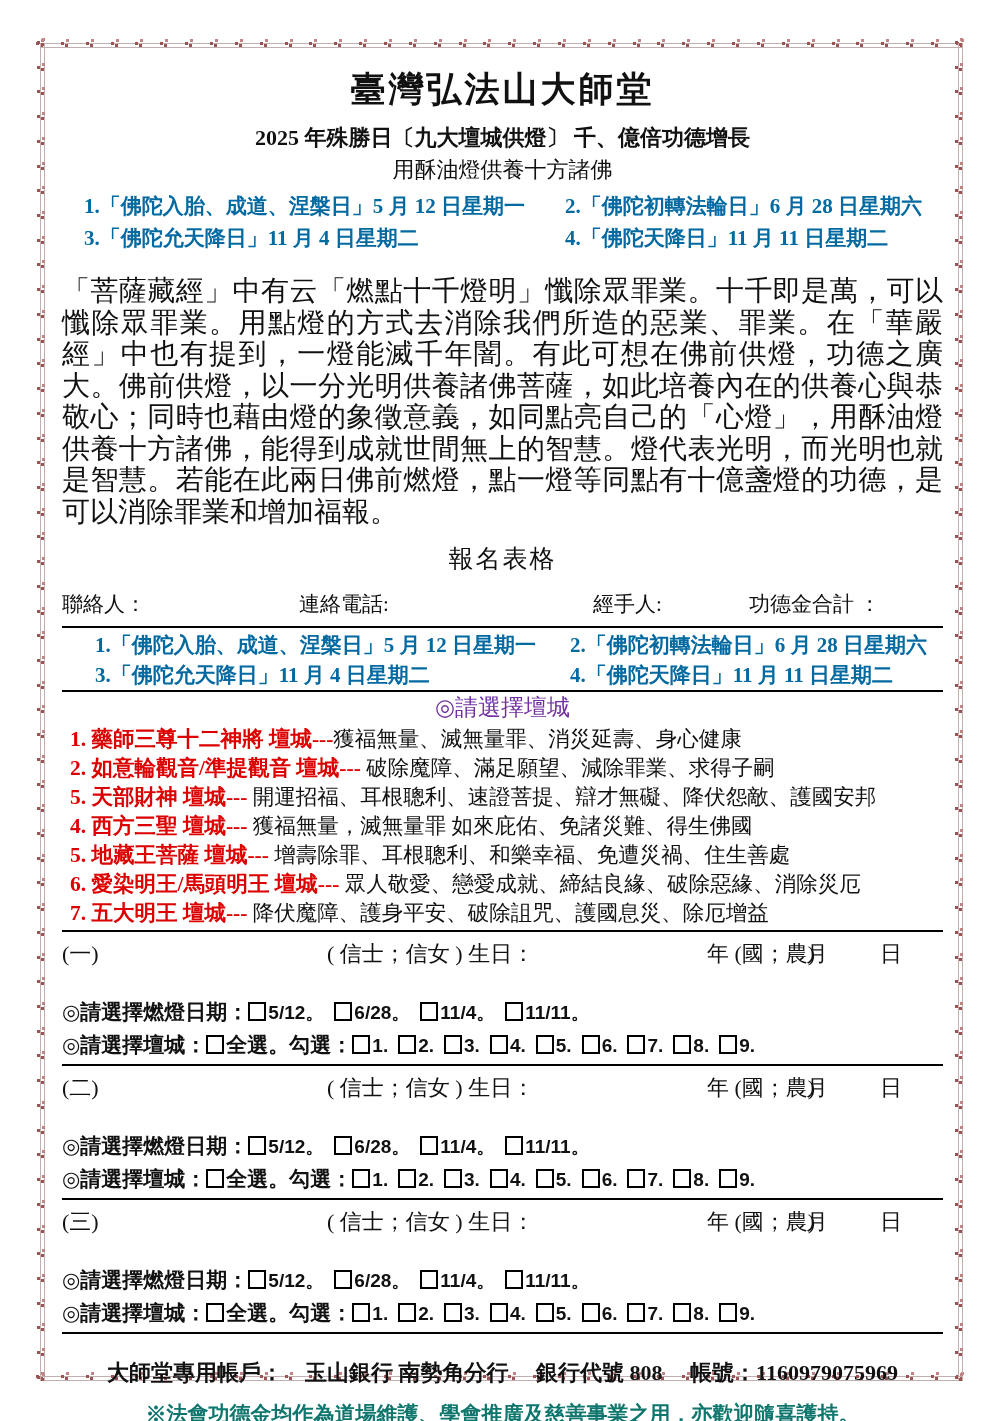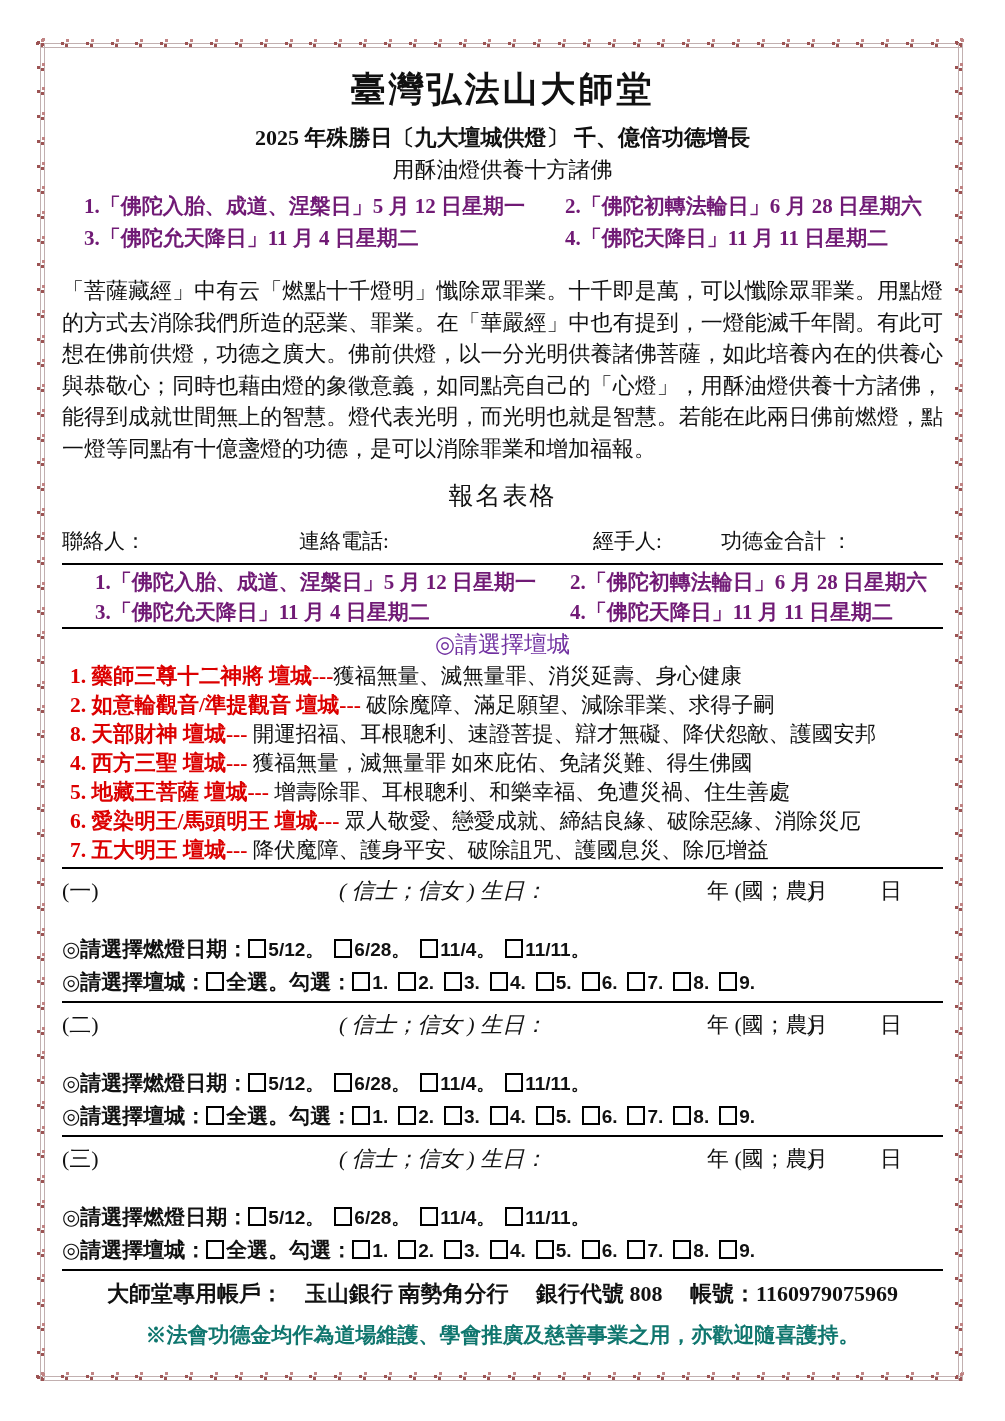--- a/index.html
+++ b/index.html
@@ -17,55 +17,55 @@
   .edge-v{top:0;bottom:0;width:5px;border-left:1px solid #c2b0b0;border-right:1px solid #c2b0b0;align-items:center;flex-direction:column;}
   .edge-left{left:0;}
   .edge-right{right:0;}
   .motif{width:3px;height:3px;background:#9c5353;flex:none;
     box-shadow:-4px -2px 0 #9c5353, 1px -5px 0 #c08484;}
   
   #content{position:absolute;left:62px;top:70px;width:881px;}
   .title{font-size:35px;line-height:40px;font-weight:bold;text-align:center;letter-spacing:3px;margin:0;}
   .subtitle{font-size:22px;line-height:26px;font-weight:bold;text-align:center;margin-top:15px;}
   .line3{font-size:22px;line-height:26px;text-align:center;margin-top:6px;}
-  .dates-grid{display:grid;grid-template-columns:56% 44%;font-weight:bold;color:#701a75;
+  .dates-grid{display:grid;grid-template-columns:56% 44%;font-weight:bold;color:#0369a1;
     font-size:21px;line-height:32px;margin-top:7px;padding-left:22px;box-sizing:border-box;}
   .dates-grid.inner{padding-left:33px;line-height:30px;margin-top:2px;}
-  .para{font-size:22px;line-height:31.5px;text-align:justify;margin-top:21px;}
+  .para{font-size:28px;line-height:31.5px;text-align:justify;margin-top:21px;}
   .form-title{font-size:25px;line-height:30px;text-align:center;margin-top:17px;letter-spacing:2px;}
   .contact-row{position:relative;height:30px;margin-top:15px;font-size:21px;line-height:30px;}
   .contact-row .f1{position:absolute;left:0;}
   .contact-row .f2{position:absolute;left:237px;text-align:right;}
   .contact-row .f3{position:absolute;left:531px;}
-  .contact-row .f4{position:absolute;left:659px;}
+  .contact-row .f4{position:absolute;left:687px;}
   .rule{height:0;border-top:2px solid #000;}
   .r1{margin-top:7px;}
   .sec-head{color:#7030a0;font-size:23px;line-height:28px;text-align:center;margin-top:3px;}
   .sec-head.second{margin-top:2px;}
   .mandala-list{margin-top:3px;font-size:21.5px;padding-left:8px;}
   .mandala-item{line-height:29px;white-space:nowrap;}
   .m-name{color:#dc0000;font-weight:bold;}
   .m-desc{color:#111;}
   
   .person-row{position:relative;height:30px;margin-top:7px;font-size:22px;line-height:30px;}
   .p-label{position:absolute;left:0;}
-  .p-holder{position:absolute;left:277px;font-style:italic;}
+  .p-holder{position:absolute;left:265px;}
   .p-year{position:absolute;left:613px;margin-left:32px;}
   .p-month{position:absolute;left:744px;}
   .p-day{position:absolute;left:818px;}
   .choice-row{font-size:21px;line-height:28px;font-weight:bold;white-space:nowrap;}
   .lamp-row{margin-top:29px;}
   .mandala-row{margin-top:4px;}
   .person-rule{margin-top:4px;}
   .cb{display:inline-block;width:14px;height:15px;border:2px solid #000;background:#fff;
       vertical-align:-2px;margin-right:2px;box-sizing:content-box;}
   .opt{margin-right:10px;font-family:"Liberation Sans","DejaVu Sans",sans-serif;font-size:19px;font-weight:bold;}
   .opts{display:inline;}
   
-  .bank{font-size:22px;line-height:30px;font-weight:bold;text-align:center;margin-top:8px;}
+  .bank{font-size:22px;line-height:30px;font-weight:bold;text-align:center;margin-top:24px;}
   .note{font-size:21px;line-height:27px;font-weight:bold;text-align:center;color:#0f766e;margin-top:13px;}
 </style>
 </head>
 <body>
 
 <div id="frame">
   <div class="edge edge-h edge-top">
       <span class="motif"></span>
       <span class="motif"></span>
       <span class="motif"></span>
@@ -295,21 +295,21 @@
       <span class="date-item">4.「佛陀天降日」11 月 11 日星期二</span>
     </div>
 
   <div class="rule"></div>
 
   <div class="sec-head second">◎請選擇壇城</div>
 
   <div id="mandala-list" class="mandala-list">
       <div class="mandala-item"><span class="m-name">1. 藥師三尊十二神將 壇城---</span><span class="m-desc">獲福無量、滅無量罪、消災延壽、身心健康</span></div>
       <div class="mandala-item"><span class="m-name">2. 如意輪觀音/準提觀音 壇城---</span><span class="m-desc"> 破除魔障、滿足願望、減除罪業、求得子嗣</span></div>
-      <div class="mandala-item"><span class="m-name">8. 天部財神 壇城---</span><span class="m-desc"> 開運招福、耳根聰利、速證菩提、辯才無礙、降伏怨敵、護國安邦</span></div>
+      <div class="mandala-item"><span class="m-name">5. 天部財神 壇城---</span><span class="m-desc"> 開運招福、耳根聰利、速證菩提、辯才無礙、降伏怨敵、護國安邦</span></div>
       <div class="mandala-item"><span class="m-name">4. 西方三聖 壇城---</span><span class="m-desc"> 獲福無量，滅無量罪 如來庇佑、免諸災難、得生佛國</span></div>
       <div class="mandala-item"><span class="m-name">5. 地藏王菩薩 壇城---</span><span class="m-desc"> 增壽除罪、耳根聰利、和樂幸福、免遭災禍、住生善處</span></div>
       <div class="mandala-item"><span class="m-name">6. 愛染明王/馬頭明王 壇城---</span><span class="m-desc"> 眾人敬愛、戀愛成就、締結良緣、破除惡緣、消除災厄</span></div>
       <div class="mandala-item"><span class="m-name">7. 五大明王 壇城---</span><span class="m-desc"> 降伏魔障、護身平安、破除詛咒、護國息災、除厄增益</span></div>
     </div>
 
   <div class="rule" style="margin-top:2px;"></div>
 
   <div id="person-sections">
   <div class="person-block">

